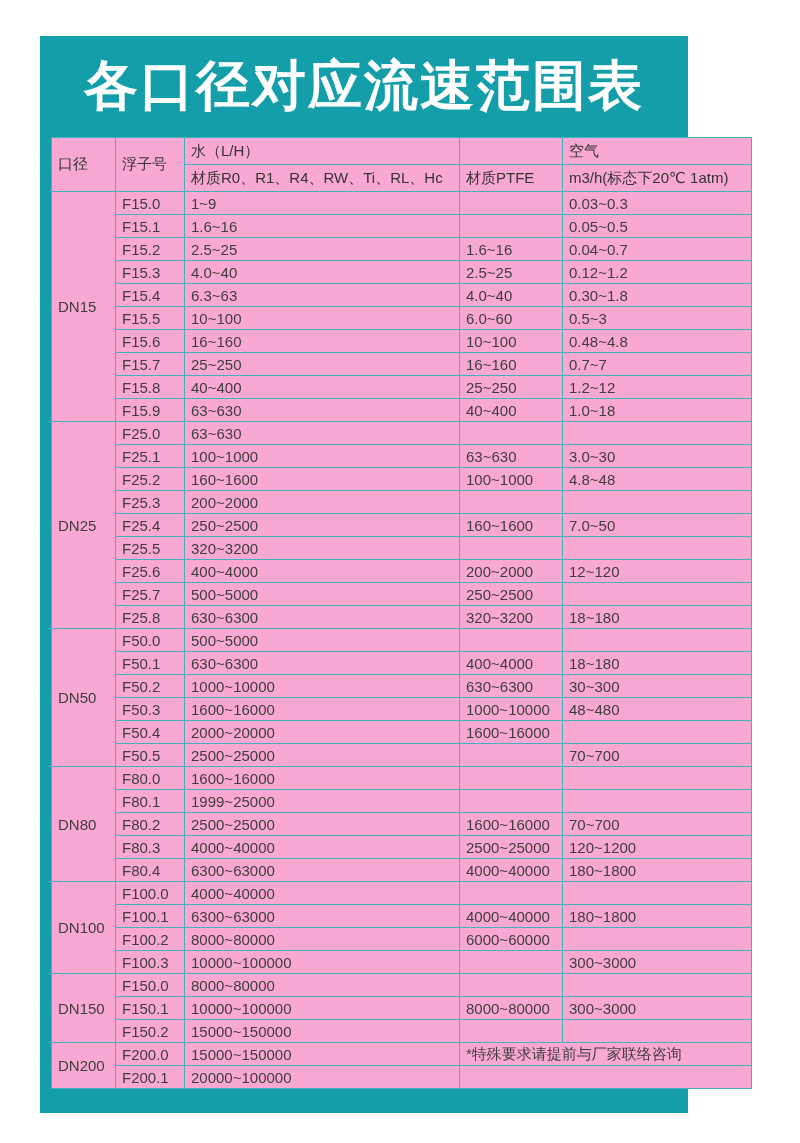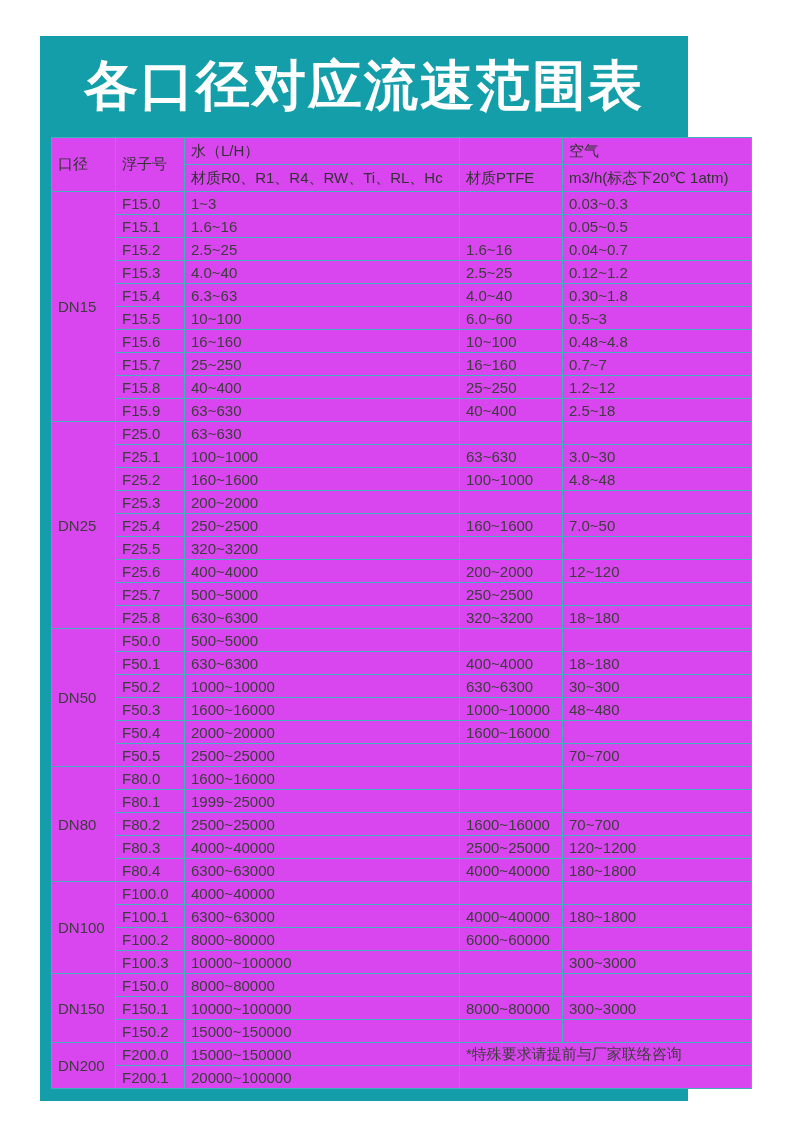--- a/index.html
+++ b/index.html
@@ -5,32 +5,32 @@
   html,body { margin:0; padding:0; }
   body {
     width:800px; height:1143px; position:relative;
     background:#ffffff;
     font-family:"Liberation Sans","DejaVu Sans",sans-serif;
     overflow:hidden;
   }
   .panel {
     position:absolute; left:40px; top:36px; width:648px;
     box-sizing:border-box;
-    padding:0 11px 12px 11px;
+    padding:0 11px 24px 11px;
     background:#149EA9;
   }
   .title-band {
     height:101px;
     display:flex; align-items:center; justify-content:center;
     color:#ffffff; font-size:54px; font-weight:bold; letter-spacing:2px;
     white-space:nowrap;
   }
   table.flow {
     width:100%; border-collapse:collapse; table-layout:fixed;
-    background:#d946ef;
+    background:#f9a8d4;
   }
   table.flow th, table.flow td {
     border:1px solid #41B2BB;
     font-size:15px; font-weight:normal; color:#3D3D3D;
     padding:0 6px; text-align:left; vertical-align:middle;
     white-space:nowrap; overflow:hidden;
   }
   table.flow thead th { height:26px; color:#333333; }
   table.flow tbody td { height:22px; }
   .c { text-align:center; }
@@ -62,21 +62,21 @@
       <tr>
         <th>材质R0、R1、R4、RW、Ti、RL、Hc</th>
         <th>材质PTFE</th>
         <th>m3/h(标态下20℃ 1atm)</th>
       </tr>
     </thead>
     <tbody>
         <tr>
           <td class="dia-cell" rowspan="10">DN15</td>
           <td>F15.0</td>
-          <td>1~3</td>
+          <td>1~9</td>
           <td></td>
           <td>0.03~0.3</td>
         </tr>
         <tr>
           <td>F15.1</td>
           <td>1.6~16</td>
           <td></td>
           <td>0.05~0.5</td>
         </tr>
         <tr>
@@ -118,21 +118,21 @@
         <tr>
           <td>F15.8</td>
           <td>40~400</td>
           <td>25~250</td>
           <td>1.2~12</td>
         </tr>
         <tr>
           <td>F15.9</td>
           <td>63~630</td>
           <td>40~400</td>
-          <td>2.5~18</td>
+          <td>1.0~18</td>
         </tr>
         <tr>
           <td class="dia-cell" rowspan="9">DN25</td>
           <td>F25.0</td>
           <td>63~630</td>
           <td></td>
           <td></td>
         </tr>
         <tr>
           <td>F25.1</td>

